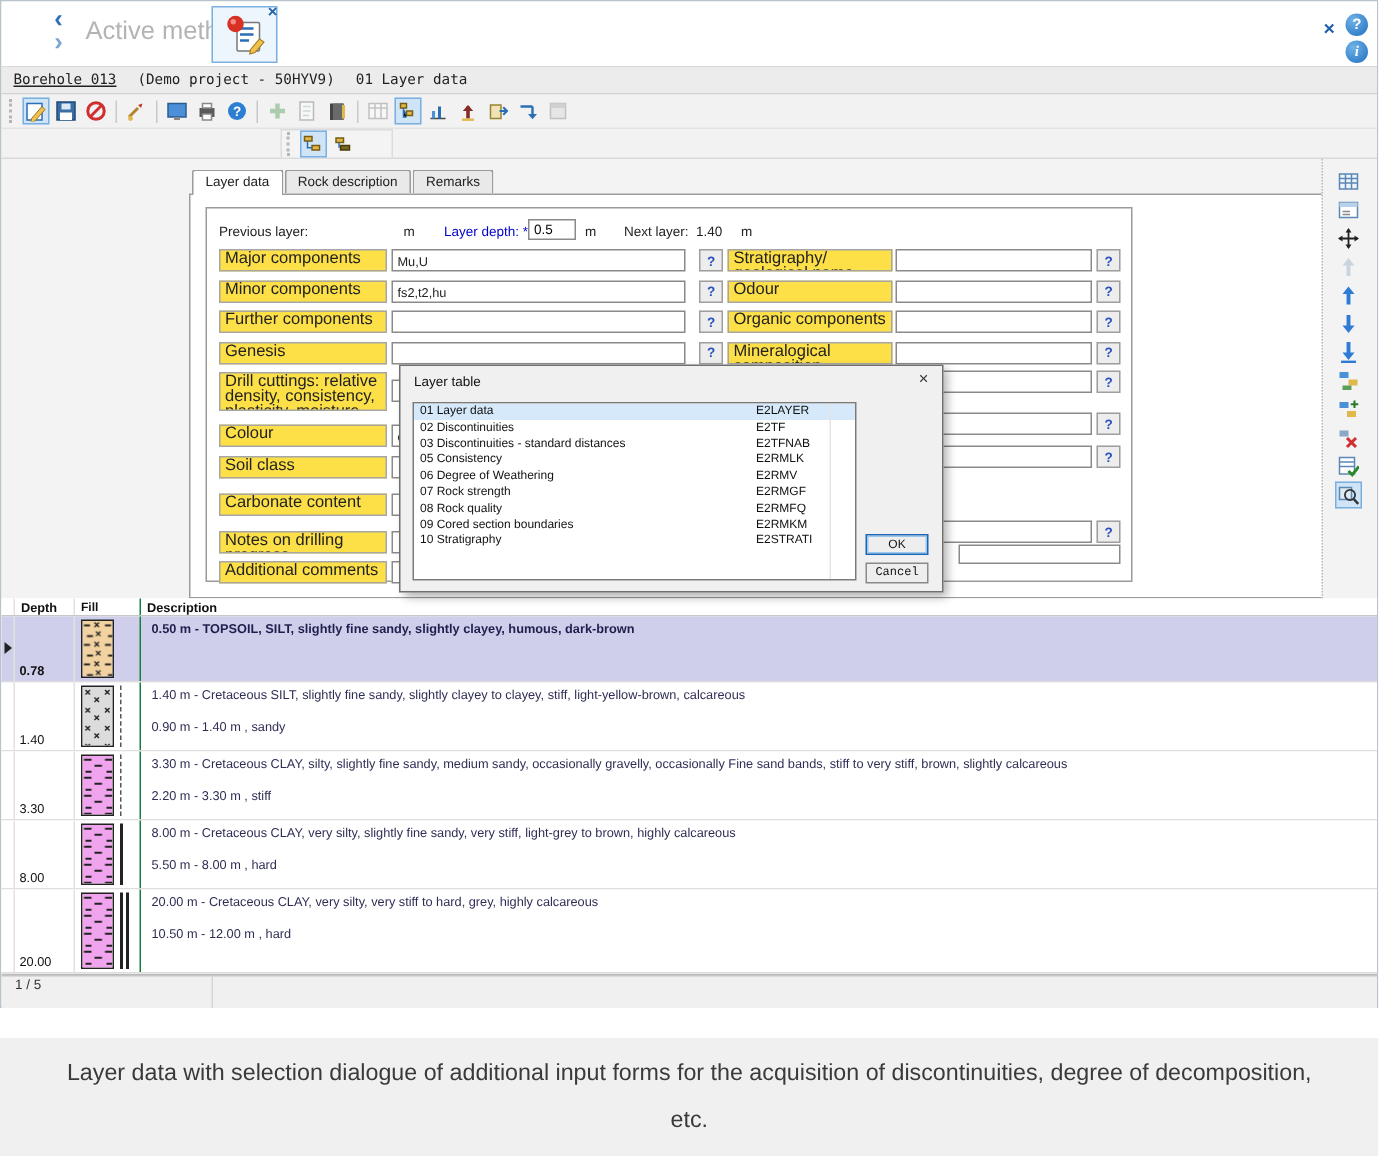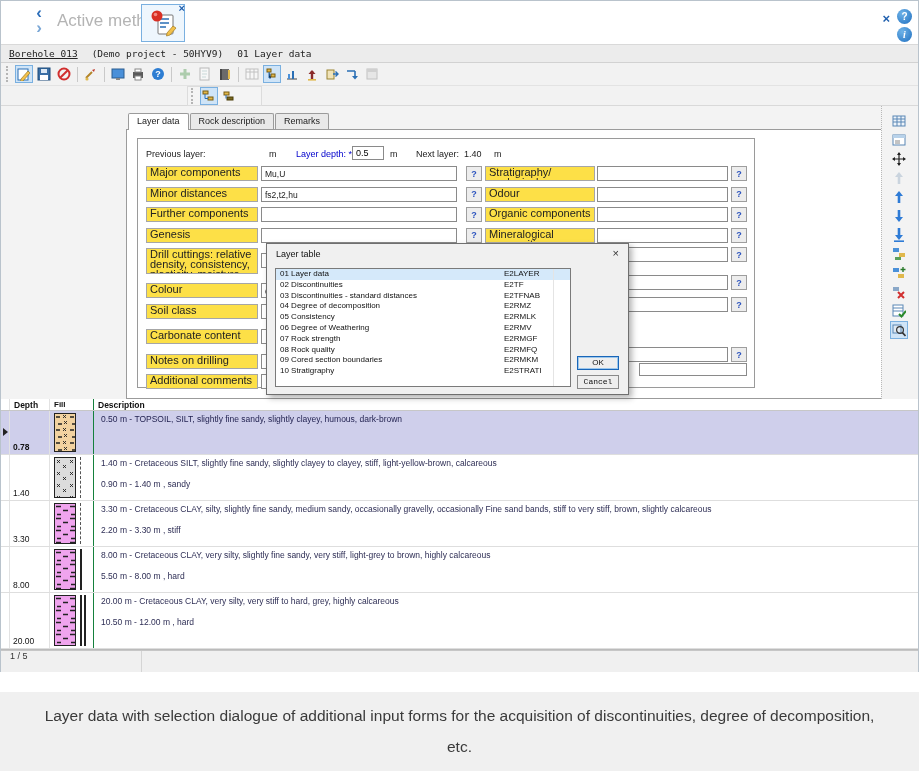--- a/index.html
+++ b/index.html
@@ -112,21 +112,21 @@
   .c-depth span { position:absolute; left:3px; bottom:2px; }
   .lrow[data-selected="true"] .c-depth span { font-weight:bold; }
   .c-fill { width:44px; display:flex; padding:2px 0 2px 4px; border-right:1px solid #15803d; }
   .swatch { width:22px; height:100%; border:1px solid #222; }
   .swatch svg { display:block; width:100%; height:100%; }
   .bars { margin-left:4px; height:100%; }
   .bars[data-bars="dashed"] { border-left:1px dashed #555; width:1px; }
   .bars[data-bars="solid"] { border-left:2px solid #222; width:2px; }
   .bars[data-bars="double"] { border-left:2px solid #222; border-right:2px solid #222; width:6px; }
   .c-desc { flex:1; padding:3px 4px 0 7px; font-size:8.5px; color:#2e2e55; }
-  .lrow[data-bold="true"] .desc1 { font-weight:normal; color:#1f1f4e; }
+  .lrow[data-bold="true"] .desc1 { font-weight:bold; color:#1f1f4e; }
   .desc2 { margin-top:11px; }
   .lhead .c-depth span { position:static; } .lhead div { padding:1px 0 0 4px; }
   .lhead .c-sel { padding:0; }
 
   
   .statusbar { height:22px; background:#f0f0f0; border-top:1px solid #c6c6c6; display:flex; align-items:flex-start; font-size:9px; color:#333; }
   .statusbar .page { padding-left:9px; width:140px; }
   .statusbar .sdiv { width:1px; height:100%; background:#d5d5d5; }
   .caption-band { position:absolute; left:0; top:692px; width:919px; height:79px; background:#f0f0f0; display:flex; align-items:center; justify-content:center; }
   .caption-band p { width:856px; text-align:center; font-size:15.5px; line-height:1.95; color:#3a3a3a; }
@@ -344,21 +344,21 @@
 
             <div class="lcol">
 
                 <div class="frow" data-tall="false" data-help="true">
                   <div class="flabel">Major components</div>
                   <div class="finput">Mu,U</div>
                   <button class="fhelp">?</button>
                 </div>
 
                 <div class="frow" data-tall="false" data-help="true">
-                  <div class="flabel">Minor distances</div>
+                  <div class="flabel">Minor components</div>
                   <div class="finput">fs2,t2,hu</div>
                   <button class="fhelp">?</button>
                 </div>
 
                 <div class="frow" data-tall="false" data-help="true">
                   <div class="flabel">Further components</div>
                   <div class="finput"></div>
                   <button class="fhelp">?</button>
                 </div>
 
@@ -664,24 +664,20 @@
           <div class="drow" data-selected="false">
             <span>02 Discontinuities</span>
             <span class="code">E2TF</span>
           </div>
 
           <div class="drow" data-selected="false">
             <span>03 Discontinuities - standard distances</span>
             <span class="code">E2TFNAB</span>
           </div>
 
-          <div class="drow" data-selected="false">
-            <span>04 Degree of decomposition</span>
-            <span class="code">E2RMZ</span>
-          </div>
 
           <div class="drow" data-selected="false">
             <span>05 Consistency</span>
             <span class="code">E2RMLK</span>
           </div>
 
           <div class="drow" data-selected="false">
             <span>06 Degree of Weathering</span>
             <span class="code">E2RMV</span>
           </div>

